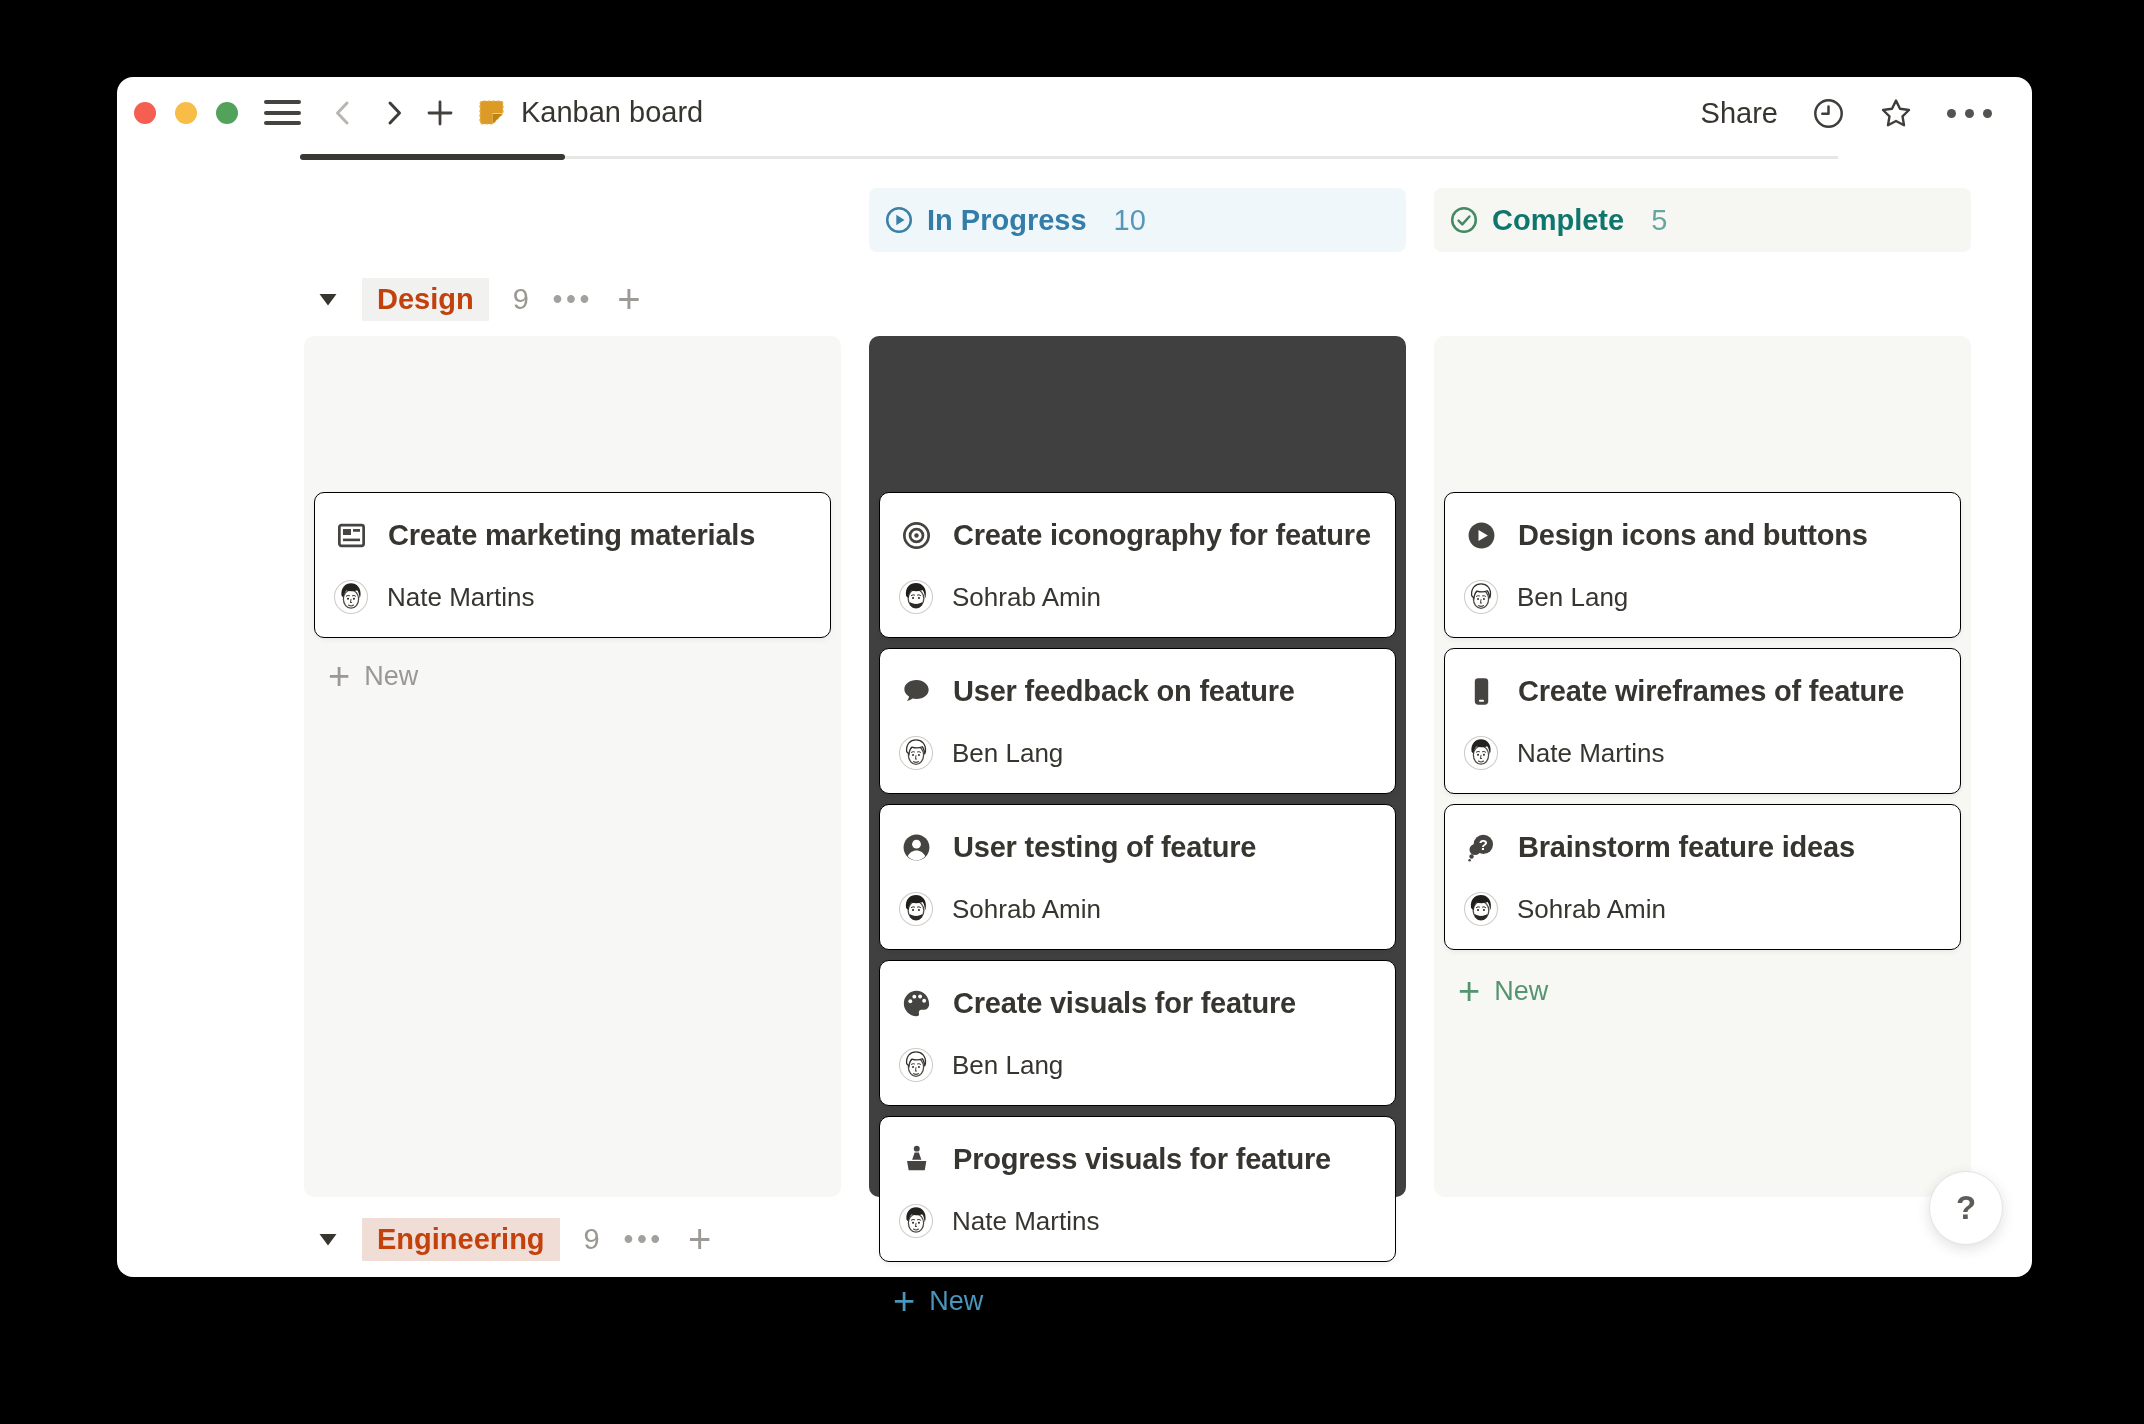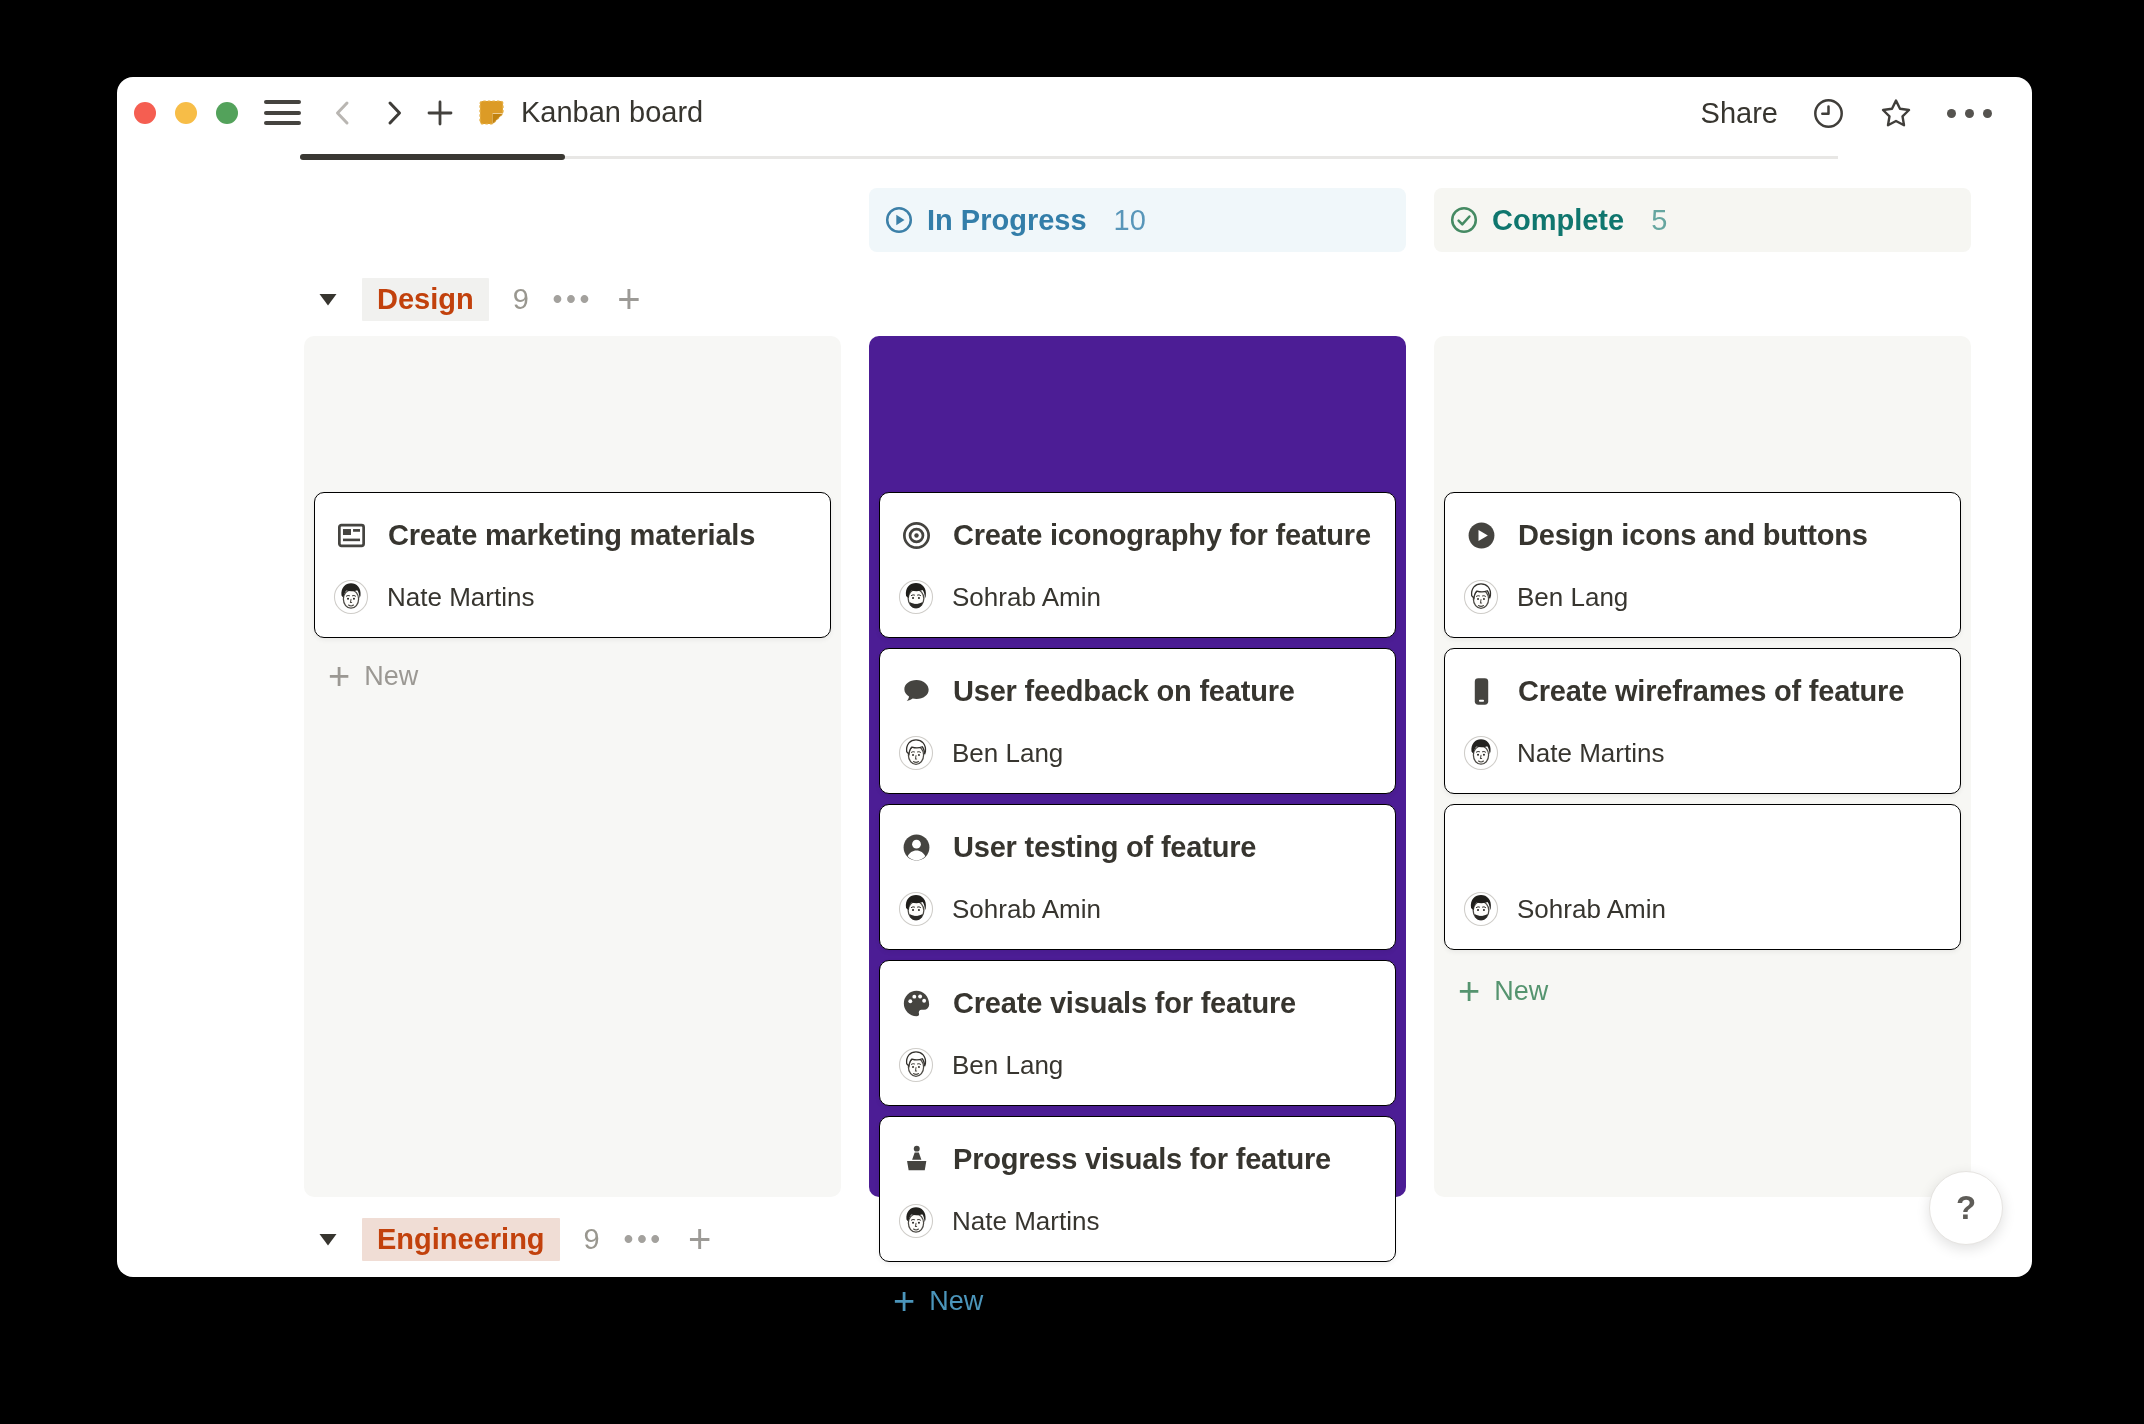--- a/index.html
+++ b/index.html
@@ -50,21 +50,21 @@
   .group-design { top:88px; } .group-engineering { top:1028px; }
   .group-pill { padding:5px 15px; border-radius:1px; font-size:29px; font-weight:600; color:#c2410c; white-space:nowrap; }
   .pill-design { background:#f1f1ef; }
   .pill-engineering { background:#f0ddd5; }
   .group-count { font-size:29px; color:#99978f; }
   .group-dots { font-size:27px; color:#a3a19d; letter-spacing:4px; font-weight:700; }
   .group-plus { font-size:40px; color:#9c9a96; font-weight:300; line-height:26px; }
 
   .col-body { position:absolute; top:148px; left:0; width:537px; height:861px; border-radius:10px; }
   .col-todo .col-body { background:#f7f7f5; }
-  .col-progress .col-body { background:#4c1d95; }
+  .col-progress .col-body { background:#404040; }
   .col-complete .col-body { background:#f7f7f4; }
 
   .card { position:absolute; left:10px; width:517px; height:146px; background:#fff;
           border:1px solid #000000; border-radius:10px; box-shadow:0 2px 5px rgba(15,15,15,.06); cursor:pointer; }
   .ct-0{top:156px}.ct-1{top:312px}.ct-2{top:468px}.ct-3{top:624px}.ct-4{top:780px}
   .card-title-row { position:absolute; left:21px; top:26px; right:10px; display:flex; align-items:center; gap:21px; }
   .card-icon { width:31px; height:31px; flex:none; }
   .card-title { font-size:29px; font-weight:600; letter-spacing:-.2px; white-space:nowrap; }
   .card-assignee-row { position:absolute; left:18px; top:86px; display:flex; align-items:center; gap:18px; }
   .avatar { width:36px; height:36px; flex:none; }
@@ -379,20 +379,26 @@
             <span class="card-title">Create wireframes of feature</span>
           </div>
           <div class="card-assignee-row">
             <svg class="avatar">
                 <use href="#av-nate"></use>
               </svg>
             <span class="assignee-name">Nate Martins</span>
           </div>
         </div>
         <div class="card ct-2">
+          <div class="card-title-row">
+            <svg class="card-icon">
+                <use href="#ic-thought"></use>
+              </svg>
+            <span class="card-title">Brainstorm feature ideas</span>
+          </div>
           <div class="card-assignee-row">
             <svg class="avatar">
                 <use href="#av-sohrab"></use>
               </svg>
             <span class="assignee-name">Sohrab Amin</span>
           </div>
         </div>
         <div class="new-row">
           <span class="new-plus">+</span>
           <span class="new-label">New</span>

